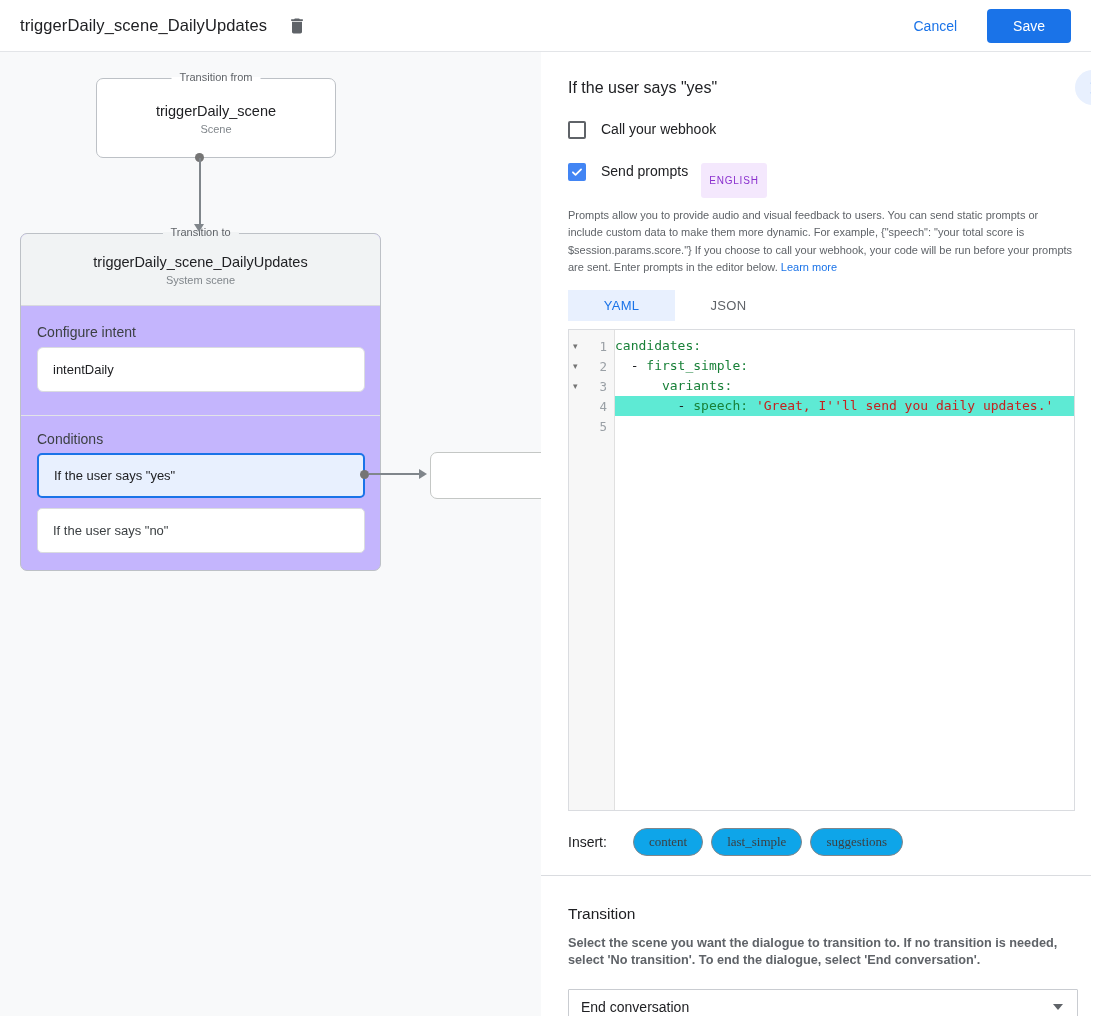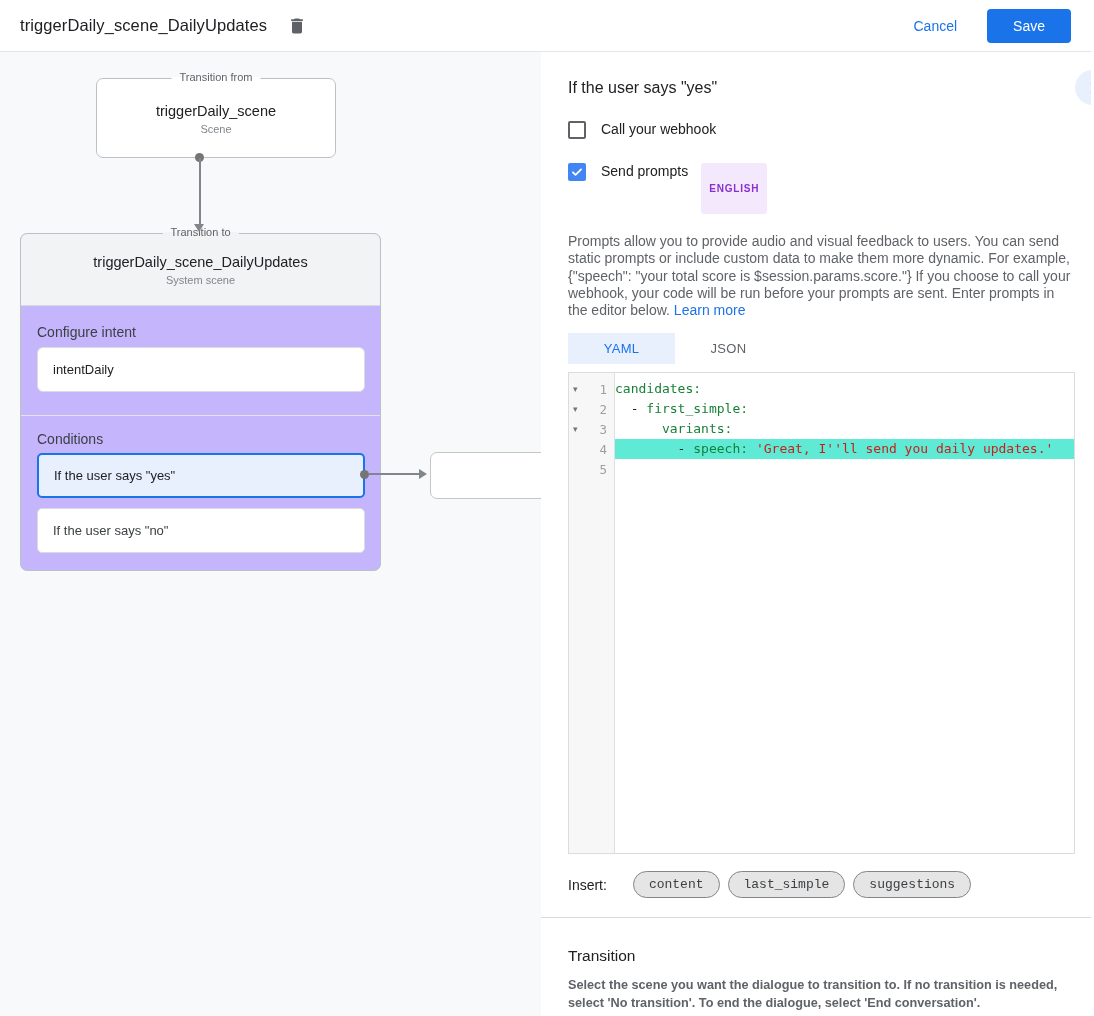--- a/index.html
+++ b/index.html
@@ -49,23 +49,23 @@
   .target-box { position:absolute; left:430px; top:400px; width:130px; height:47px; background:#fff; border:1px solid #c4c7c5; border-radius:7px; z-index:1; }
 
   
   .detail-heading { margin-top:27px; font-size:16px; color:#202124; }
   .collapse-btn { position:absolute; top:18px; right:-19px; width:35px; height:35px; border-radius:50%; background:#e8f0fe; border:none; cursor:pointer; display:flex; align-items:center; justify-content:center; padding-left:2px; }
 
   .check-row { display:flex; align-items:flex-start; margin-top:24px; }
   .checkbox { width:18px; height:18px; border:2px solid #5f6368; border-radius:2px; background:#fff; flex:none; cursor:pointer; }
   .checkbox.checked { background:#4285f4; border-color:#4285f4; display:flex; align-items:center; justify-content:center; }
   .check-label { margin-left:15px; font-size:14px; font-weight:500; color:#202124; }
-  .lang-badge { margin-left:13px; background:#f4e8fd; color:#8a30ce; font-size:10px; font-weight:700; letter-spacing:.8px; padding:20px 8px; border-radius:3px; }
-
-  .desc { margin-top:19px; font-size:14px; line-height:17.3px; color:#5f6368; max-width:516px; }
+  .lang-badge { margin-left:13px; background:#f4e8fd; color:#8a30ce; font-size:10px; font-weight:400; letter-spacing:.8px; padding:12px 8px; border-radius:3px; }
+
+  .desc { margin-top:9px; font-size:11px; line-height:17.3px; color:#5f6368; max-width:516px; }
   .link { color:#1a73e8; text-decoration:none; cursor:pointer; }
 
   .tabs { margin-top:14px; display:flex; }
   .tab { width:107px; height:31px; display:flex; align-items:center; justify-content:center; font-size:13px; font-weight:500; letter-spacing:.3px; color:#5f6368; cursor:pointer; }
   .tab.selected { background:#e8f0fe; color:#1a73e8; }
 
   .editor { margin-top:8px; height:482px; border:1px solid #dadce0; background:#fff; position:relative; overflow:hidden; }
   .editor::before { content:""; position:absolute; left:0; top:0; bottom:0; width:45px; background:#f7f7f7; border-right:1px solid #e0e0e0; }
   .ed-lines { position:relative; padding-top:6px; }
   .ed-row { display:flex; height:20px; }
@@ -73,21 +73,21 @@
   .ed-fold { width:15px; padding-left:4px; font-size:9px; color:#757575; line-height:20px; cursor:pointer; }
   .ed-num { flex:1; text-align:right; padding-right:8px; font-family:"DejaVu Sans Mono", monospace; font-size:12.5px; color:#9aa0a6; }
   .ed-code { flex:1; white-space:pre; overflow:hidden; font-family:"DejaVu Sans Mono", monospace; font-size:13px; line-height:20px; color:#202124; }
   .ed-row.active .ed-code { background:#5eead4; }
   .tok-key { color:#188038; }
   .tok-string { color:#c5221f; }
   .tok-plain { color:#202124; }
 
   .insert-row { margin-top:17px; display:flex; align-items:center; }
   .insert-label { font-size:14px; color:#202124; margin-right:26px; }
-  .chip { border:1px solid #80868b; border-radius:14px; background:#e5e5e5; font-family:Liberation Mono, monospace; font-size:13px; color:#3c4043; padding:5px 15px; margin-right:8px; cursor:pointer; }
+  .chip { border:1px solid #80868b; border-radius:14px; background:#0ea5e9; font-family:Liberation Serif, serif; font-size:13px; color:#3c4043; padding:5px 15px; margin-right:8px; cursor:pointer; }
 
   .panel-divider { margin:19px -16px 0 -27px; height:1px; background:#dadce0; }
 
   .transition-heading { margin-top:29px; font-size:15.5px; color:#202124; }
   .transition-desc { margin-top:12px; font-size:12.7px; line-height:17.3px; color:#5f6368; max-width:516px;font-weight:bold; }
   .dropdown { margin-top:19px; width:510px; height:36px; border:1px solid #c9ccd1; background:#fff; display:flex; align-items:center; justify-content:space-between; padding:0 14px 0 12px; font-size:14px; color:#202124; cursor:pointer; border-radius:1px; }
   .caret-down { width:0; height:0; border-left:5px solid transparent; border-right:5px solid transparent; border-top:6px solid #5f6368; }
 </style>
 </head>
 <body>

